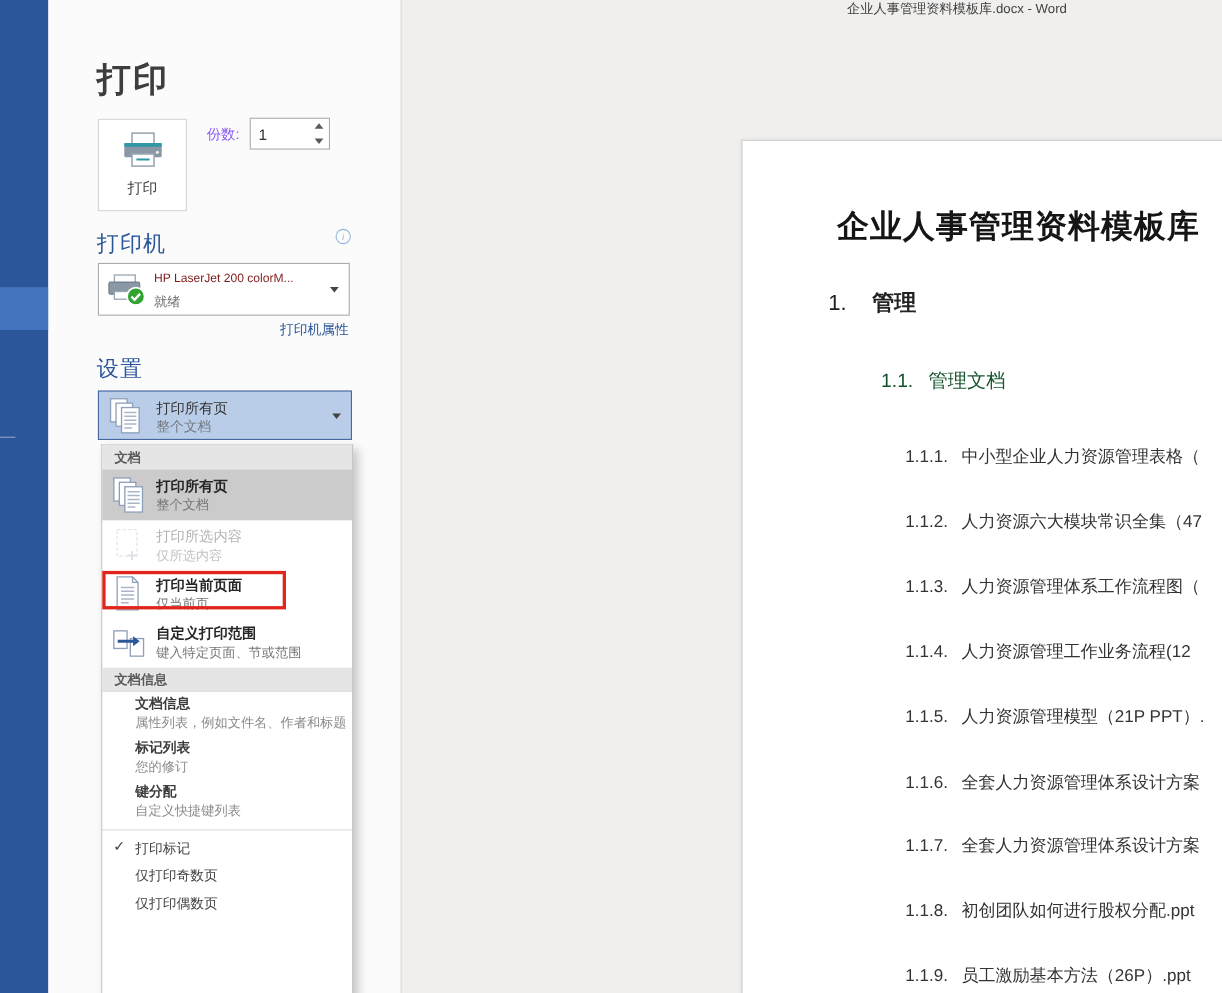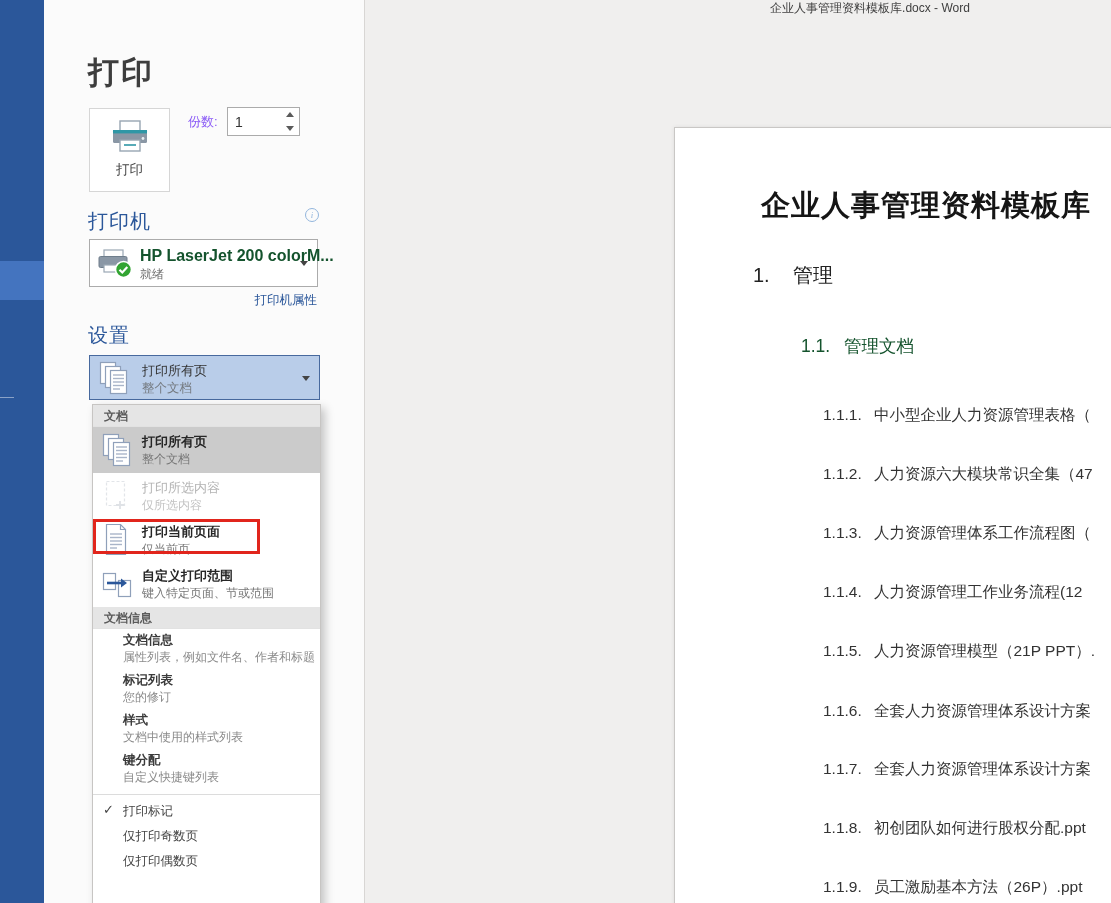--- a/index.html
+++ b/index.html
@@ -48,21 +48,21 @@
   .section-heading { font-size:20px; color:#2b579a; letter-spacing:1px; }
   #printer-heading { left:88px; top:208px; }
   #settings-heading { left:88px; top:322px; }
   #info-icon { left:305px; top:208px; width:14px; height:14px; border:1px solid #93b6dd; border-radius:50%;
                color:#93b6dd; font-size:9px; line-height:12px; text-align:center; font-style:italic;
                font-family:"Liberation Serif",serif; }
   #printer-props-link { left:89px; top:292px; width:228px; text-align:right; font-size:12.5px; color:#2b579a; cursor:pointer; }
 
   
   #printer-select { left:89px; top:239px; width:229px; height:48px; background:#fff; border:1px solid #ababab; cursor:pointer; }
-  #printer-name { position:absolute; left:50px; top:7px; font-size:16px; color:#14532d; white-space:nowrap;font-weight:bold; }
+  #printer-name { position:absolute; left:50px; top:7px; font-size:11px; color:#7f1d1d; white-space:nowrap; }
   #printer-status { position:absolute; left:50px; top:26px; font-size:12px; color:#6d6d6d; }
   #printer-select .caret { position:absolute; right:9px; top:21px; }
   .caret { width:0; height:0; border-left:4px solid transparent; border-right:4px solid transparent;
            border-top:5px solid #444; }
   #printer-select svg { position:absolute; left:6px; top:9px; }
 
   
   #range-button { left:89px; top:355px; width:231px; height:45px; background:#b9cde9; border:1px solid #47699e; cursor:pointer; }
   #range-button svg { position:absolute; left:9px; top:5px; }
   #range-title { position:absolute; left:52px; top:6px; font-size:13px; color:#333; }
@@ -93,21 +93,21 @@
 
   
   #red-callout { left:93px; top:519px; width:167px; height:35px; border:3px solid #e1251c; pointer-events:none; z-index:50; }
 
   
   #doc-page { left:674px; top:127px; width:600px; height:830px; background:#fff;
               border:1px solid #c9c7c5; box-shadow:0 0 4px rgba(0,0,0,.08); overflow:hidden; }
   #doc-title { position:absolute; left:86px; top:58px; font-size:29px; font-weight:700; color:#151515; letter-spacing:1px; white-space:nowrap; }
   #doc-h1 { position:absolute; left:78px; top:134px; font-size:20px; color:#222; white-space:nowrap; }
   #doc-h1 .num { display:inline-block; width:40px; font-weight:400; }
-  #doc-h1 .txt { font-weight:400; }
+  #doc-h1 .txt { font-weight:700; }
   #doc-h2 { position:absolute; left:126px; top:206px; font-size:17.5px; color:#14532d; white-space:nowrap; }
   #doc-h2 .num { display:inline-block; width:43px; }
   .doc-item { position:absolute; left:148px; font-size:15.5px; color:#333; white-space:nowrap; }
   .doc-item .num { display:inline-block; width:51px; }
 </style>
 </head>
 <body>
 
 <div class="abs" id="preview-area"></div>
 
@@ -242,24 +242,20 @@
 
   <div class="info-item">
     <div class="ii-title">文档信息</div>
     <div class="ii-sub">属性列表，例如文件名、作者和标题</div>
   </div>
   <div class="info-item">
     <div class="ii-title">标记列表</div>
     <div class="ii-sub">您的修订</div>
   </div>
   <div class="info-item">
-    <div class="ii-title">样式</div>
-    <div class="ii-sub">文档中使用的样式列表</div>
-  </div>
-  <div class="info-item">
     <div class="ii-title">键分配</div>
     <div class="ii-sub">自定义快捷键列表</div>
   </div>
 
   <div class="menu-sep"></div>
 
   <div class="toggle-item">
     <span class="tg-check">✓</span>
     <span class="tg-label">打印标记</span>
   </div>

